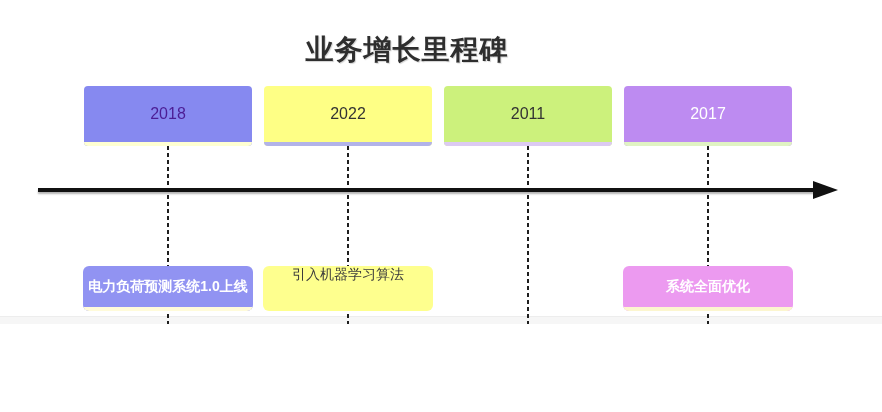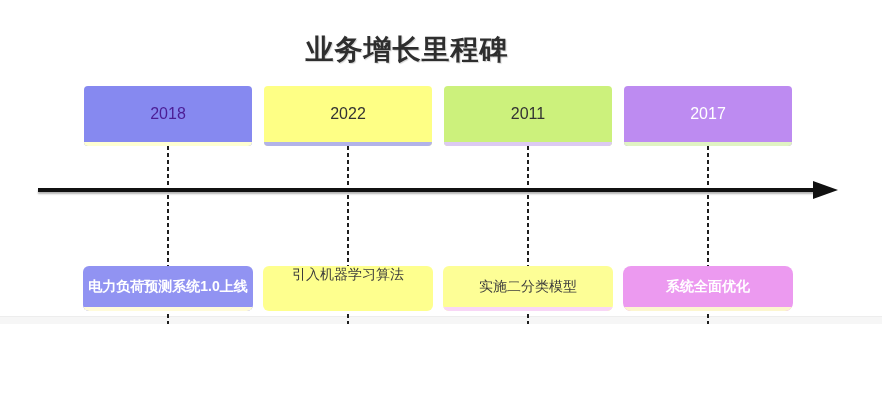--- a/index.html
+++ b/index.html
@@ -168,34 +168,30 @@
     </div>
   </div>
 
   <div class="col" style="left: 438px;">
     <div class="dash"></div>
     <div class="down-arrow"></div>
     <div class="year-box" style="background: rgb(204, 241, 124);">
       <div class="year-main" style="color: rgb(51, 51, 51);">2011</div>
       <div class="strip year-strip" style="background: rgb(220, 202, 242);"></div>
     </div>
-    <div class="label-box" style="background: rgb(253, 254, 150);">
-      <div class="label-main" style="color: rgb(60, 60, 60);">实施二分类模型</div>
-      <div class="strip label-strip" style="background: rgb(248, 214, 246);"></div>
-    </div>
   </div>
 
   <div class="col" style="left: 618px;">
     <div class="dash"></div>
     <div class="down-arrow"></div>
     <div class="year-box" style="background: rgb(189, 139, 241);">
       <div class="year-main" style="color: rgb(255, 255, 255);">2017</div>
       <div class="strip year-strip" style="background: rgb(224, 243, 195);"></div>
     </div>
-    <div class="label-box" style="background: rgb(236, 154, 240); border-radius: 8px;">
+    <div class="label-box" style="background: rgb(236, 154, 240);">
       <div class="label-main bold" style="color: rgb(255, 255, 255);">系统全面优化</div>
       <div class="strip label-strip" style="background: rgb(252, 246, 207);"></div>
     </div>
   </div>
 </div>
 
   <div class="footer-strip"></div>
 </div>
 
 </body></html>

